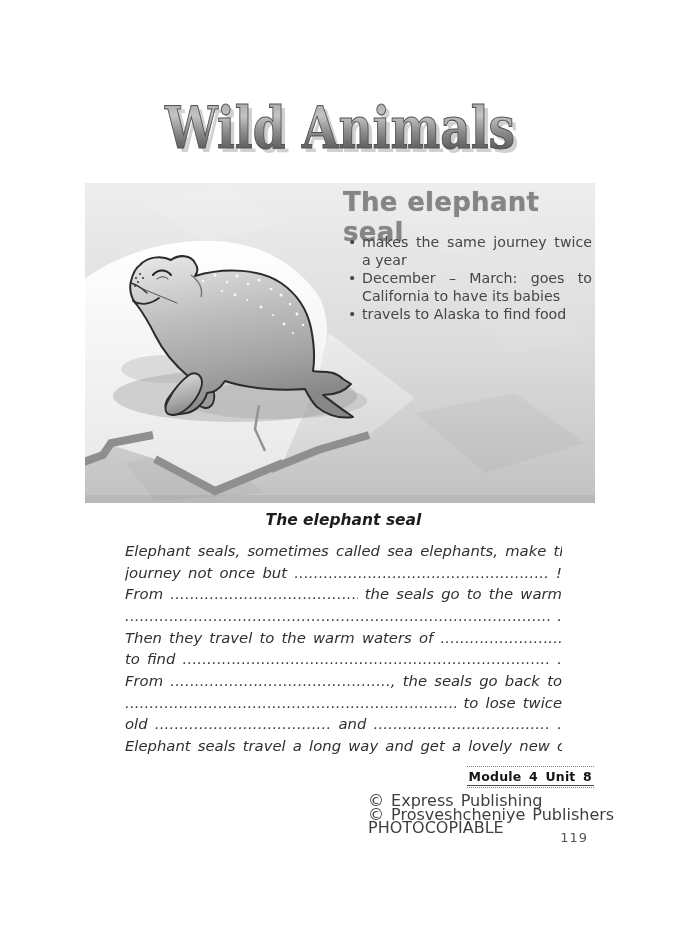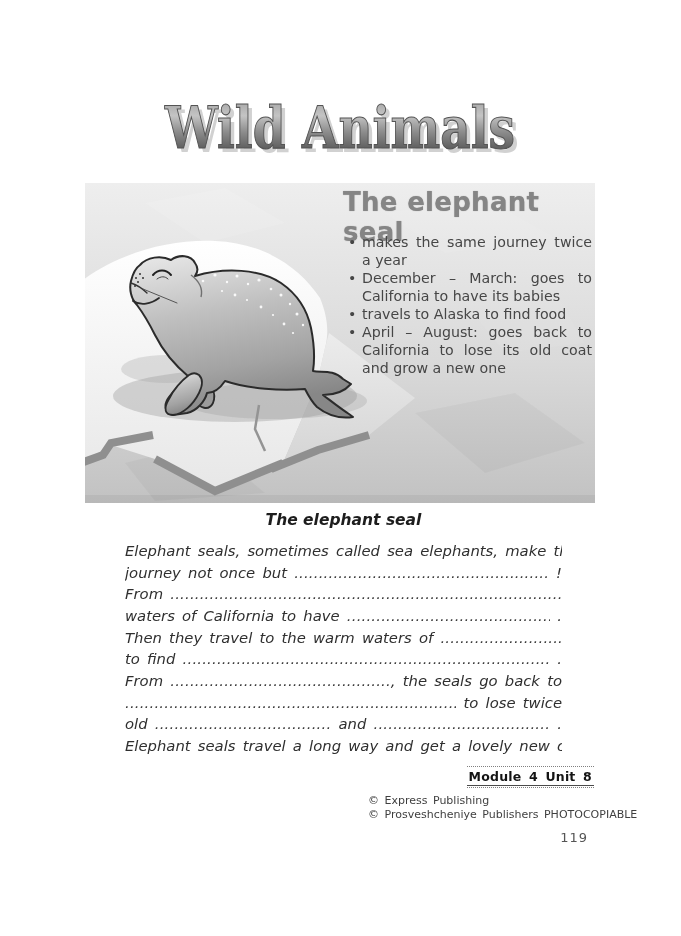--- a/index.html
+++ b/index.html
@@ -46,21 +46,21 @@
   .blank { flex:1 1 0; min-width:0; overflow:hidden; white-space:nowrap; color:#3a3a3a; }
   .blank .dots { letter-spacing:0.2px; }
 
   
   .module-badge { position:absolute; top:766px; right:87px; border-bottom:1px dotted #808080; padding-bottom:1px; }
   .module-inner {
     border-top:1px dotted #808080; border-bottom:1px solid #4a4a4a;
     padding:2px 2px 1px 2px; font-weight:bold; font-size:12.5px;
     color:#141414; word-spacing:3px; letter-spacing:0.2px;
   }
-  .copyright { position:absolute; left:368px; top:794px; font-size:11px; line-height:13.5px; color:#3f3f3f; word-spacing:2px; }
+  .copyright { position:absolute; left:368px; top:794px; font-size:16px; line-height:13.5px; color:#3f3f3f; word-spacing:2px; }
   .page-number { position:absolute; top:830px; right:93px; font-size:13px; color:#555; letter-spacing:1px; }
 </style>
 </head>
 <body>
 
 <div class="page">
 
   <svg class="title-svg" width="681" height="84" viewBox="0 0 681 84">
     <defs>
       <linearGradient id="tg" x1="0" y1="0" x2="0" y2="1">
@@ -184,38 +184,37 @@
       </g>
       <path d="M 174,222 L 170,246 L 180,268" fill="none" stroke="#949494" stroke-width="2.5"></path>
       <rect x="0" y="312" width="510" height="8" fill="#000000" opacity="0.05"></rect>
     </svg>
 
     <div class="box-heading">The elephant seal</div>
     <ul class="facts">
         <li>makes the same journey twice a year</li>
         <li>December – March: goes to California to have its babies</li>
         <li>travels to Alaska to find food</li>
-        <li>April – August: goes back to California to lose its old coat and grow a new one</li>
       </ul>
   </div>
 
   <div class="ex-heading">The elephant seal</div>
   <div class="ex-para">
       <div class="ex-line ex-just">Elephant seals, sometimes called sea elephants, make the same</div>
       <div class="ex-line ex-flex">
         <span class="seg">journey not once but </span>
         <span class="blank"><span class="dots">..........................................................................................................................................................................</span></span>
         <span class="seg"> !</span>
       </div>
       <div class="ex-line ex-flex">
         <span class="seg">From </span>
         <span class="blank"><span class="dots">..........................................................................................................................................................................</span></span>
-      </div>
-      <div class="ex-line ex-flex">
-        <span class="seg">waters of California to have </span>
+        <span class="seg"> the seals go to the warm</span>
+      </div>
+      <div class="ex-line ex-flex">
         <span class="blank"><span class="dots">..........................................................................................................................................................................</span></span>
         <span class="seg"> .</span>
       </div>
       <div class="ex-line ex-flex">
         <span class="seg">Then they travel to the warm waters of </span>
         <span class="blank"><span class="dots">..........................................................................................................................................................................</span></span>
       </div>
       <div class="ex-line ex-flex">
         <span class="seg">to find </span>
         <span class="blank"><span class="dots">..........................................................................................................................................................................</span></span>

